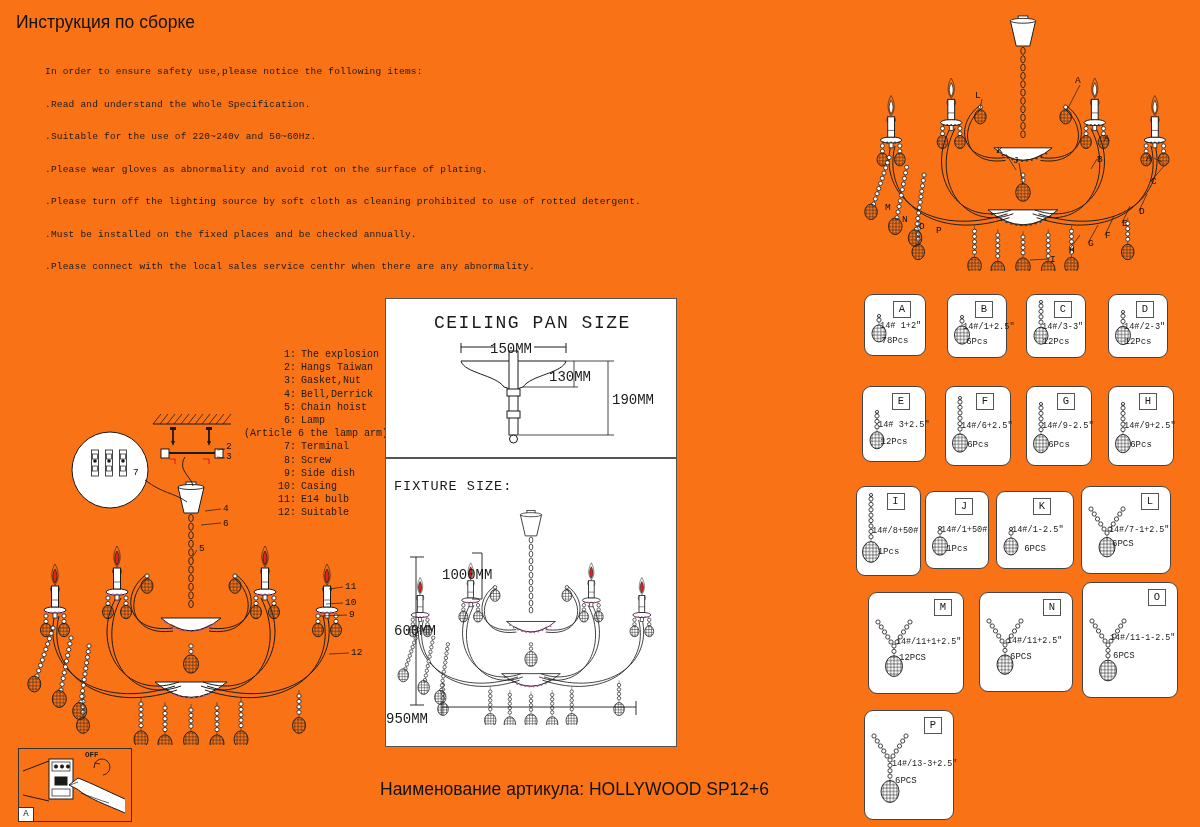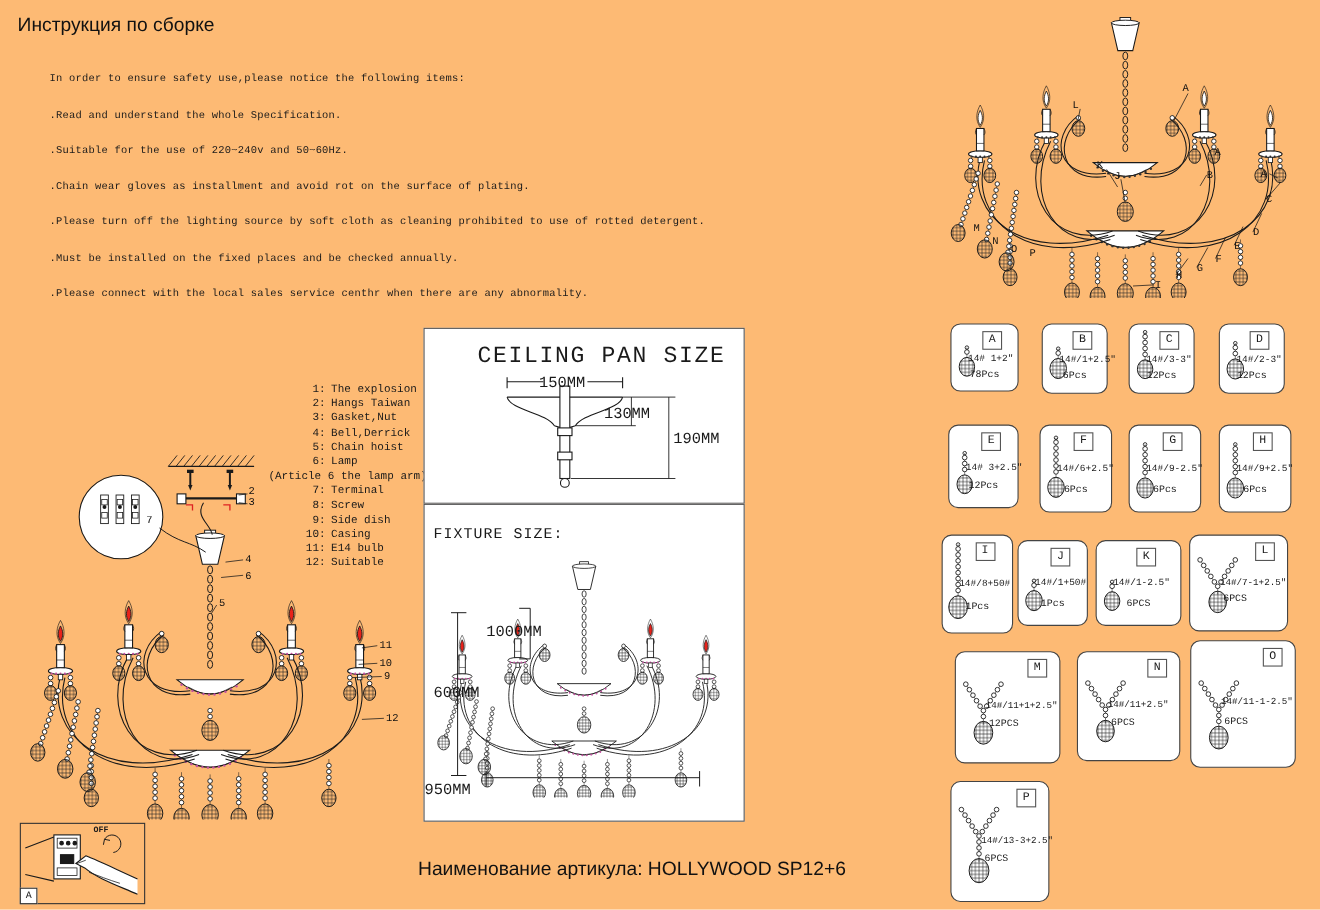--- a/index.html
+++ b/index.html
@@ -1,30 +1,30 @@
 <!DOCTYPE html>
 <html><head>
 <meta charset="utf-8">
 <style>
   html,body{margin:0;padding:0;background:#fff;}
-  .page{position:relative;width:1200px;height:827px;background:#fdba74;overflow:hidden;
+  .page{position:relative;width:1200px;height:827px;background:#f97316;overflow:hidden;
         font-family:"Liberation Mono","DejaVu Sans Mono",monospace;color:#1a1a1a;text-decoration:underline;}
   .sans{font-family:"Liberation Sans","DejaVu Sans",sans-serif;}
   .title{position:absolute;left:16px;top:12px;font-size:17.5px;color:#111;}
   .safety{position:absolute;left:45px;top:66px;width:660px;font-size:9.5px;letter-spacing:.2px;}
   .safety div{margin-bottom:21.5px;white-space:nowrap;}
   .plist{position:absolute;left:244px;top:348px;font-size:10px;line-height:13.2px;}
   .plist .row{white-space:nowrap;}
   .plist .num{display:inline-block;width:26px;text-align:right;margin-right:5px;}
   .plist .outdent{margin-left:0;}
   .plist .indent{margin-left:26px;}
   .box{position:absolute;border:1px solid #555;background:#fff;}
   .box1{left:385px;top:298px;width:290px;height:158px;}
   .box2{left:385px;top:458px;width:290px;height:287px;}
-  .boxtitle1{position:absolute;left:48px;top:14px;font-size:21px;letter-spacing:1.5px;}
+  .boxtitle1{position:absolute;left:48px;top:14px;font-size:18px;letter-spacing:1.5px;}
   .boxtitle2{position:absolute;left:8px;top:20px;font-size:13.5px;letter-spacing:1px;}
   .dimlabel{position:absolute;font-size:14px;white-space:nowrap;}
   .article{position:absolute;left:380px;top:779px;font-size:17.5px;color:#111;}
   .chwrap{position:absolute;}
   .chwrap svg{position:absolute;}
   #chBig{left:15px;top:408px;width:375px;height:355px;}
   #chTop{left:858px;top:8px;width:334px;height:274px;}
   .callout{position:absolute;font-size:9.5px;color:#111;line-height:9px;}
   .inset{position:absolute;left:18px;top:748px;width:112px;height:72px;border:1.3px solid #333;}
   .inset .off{position:absolute;left:66px;top:2px;font-size:7.5px;font-weight:bold;}
@@ -53,21 +53,21 @@
 </svg>
 
 <div class="page">
 
   <div class="title sans">Инструкция по сборке</div>
 
   <div class="safety" id="safety">
       <div>In order to ensure safety use,please notice the following items:</div>
       <div>.Read and understand the whole Specification.</div>
       <div>.Suitable for the use of 220~240v and 50~60Hz.</div>
-      <div>.Chain wear gloves as installment and avoid rot on the surface of plating.</div>
+      <div>.Please wear gloves as abnormality and avoid rot on the surface of plating.</div>
       <div>.Please turn off the lighting source by soft cloth as cleaning prohibited to use of rotted detergent.</div>
       <div>.Must be installed on the fixed places and be checked annually.</div>
       <div>.Please connect with the local sales service centhr when there are any abnormality.</div>
     </div>
 
   <div class="plist" id="plist">
       <div class="row indent"><span class="num">1:</span><span>The explosion</span></div>
       <div class="row indent"><span class="num">2:</span><span>Hangs Taiwan</span></div>
       <div class="row indent"><span class="num">3:</span><span>Gasket,Nut</span></div>
       <div class="row indent"><span class="num">4:</span><span>Bell,Derrick</span></div>

